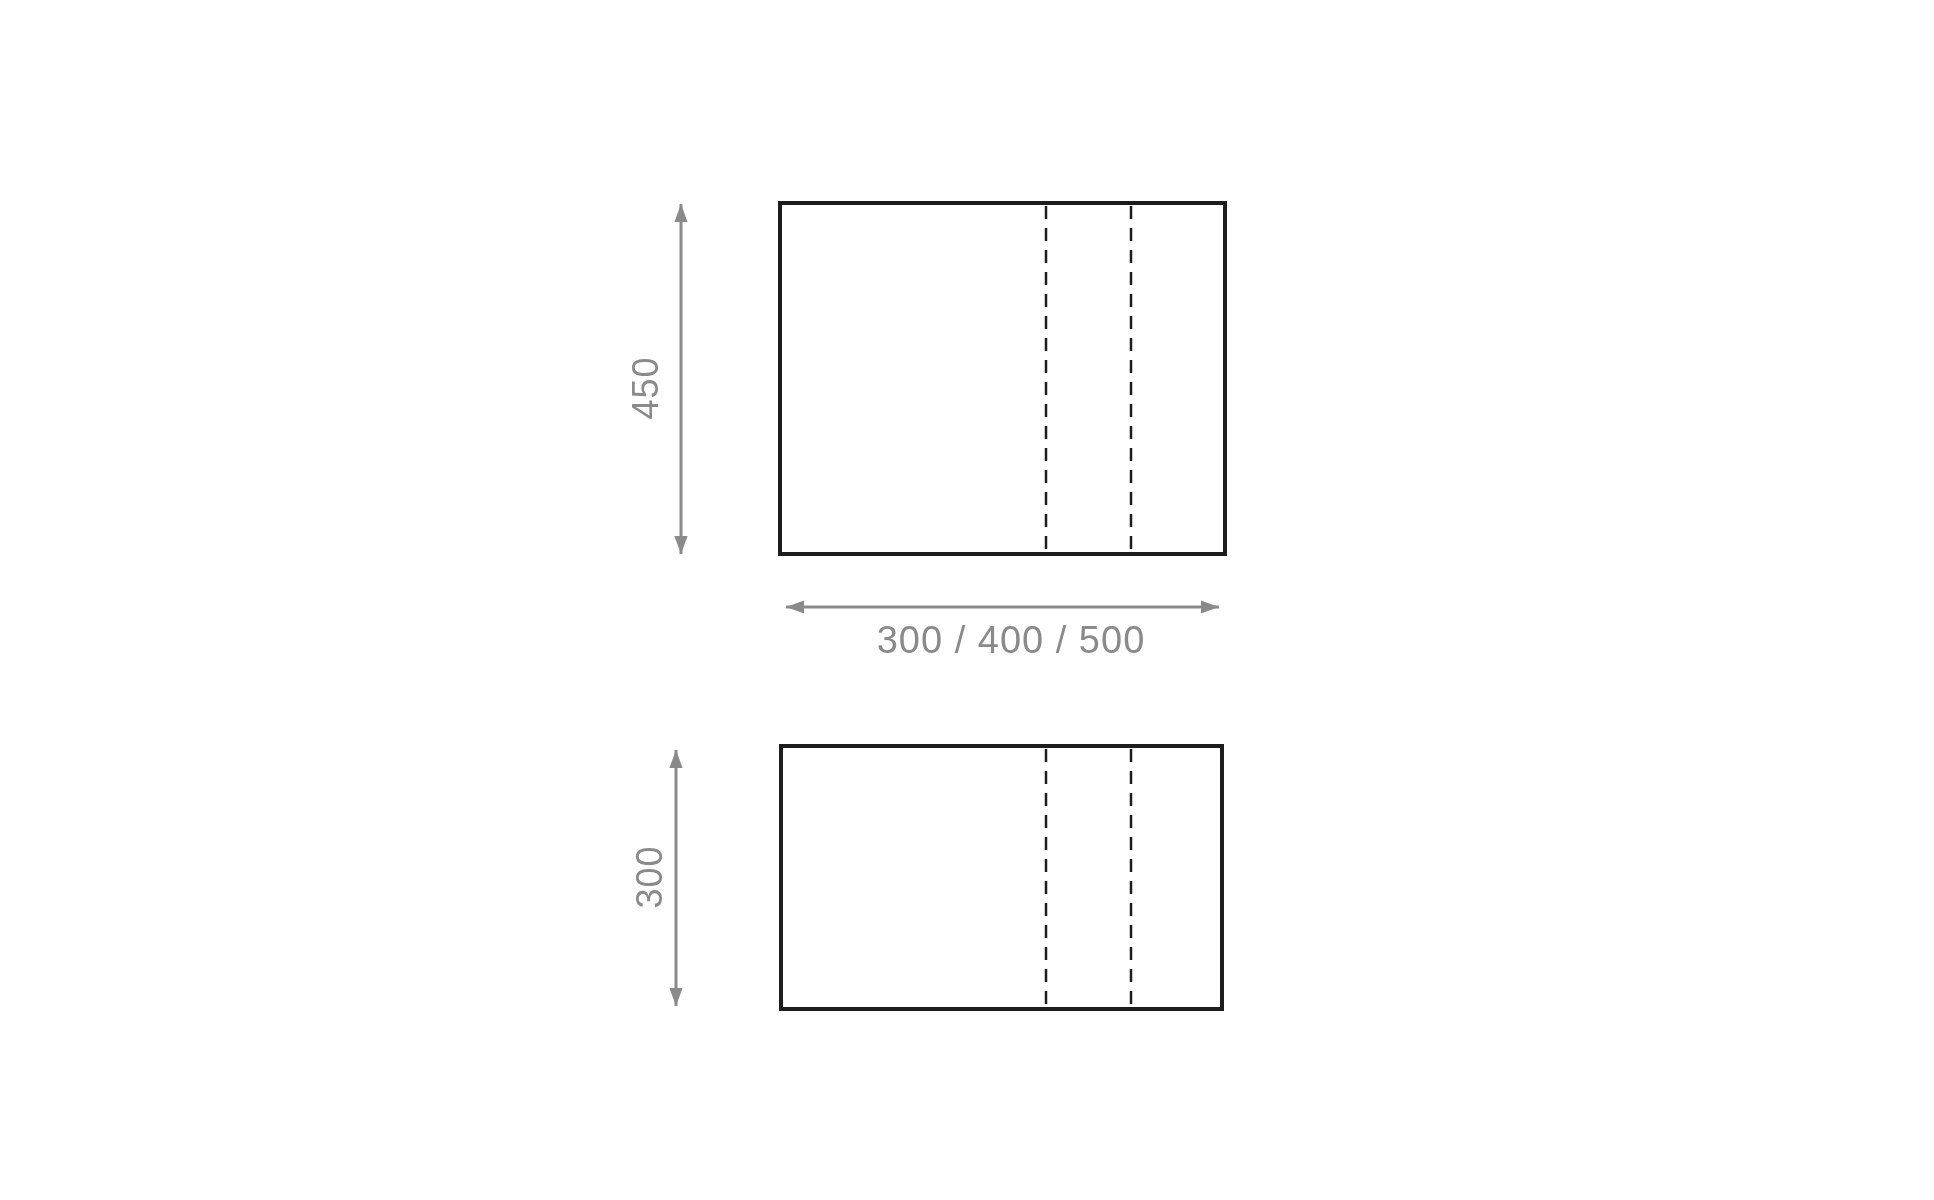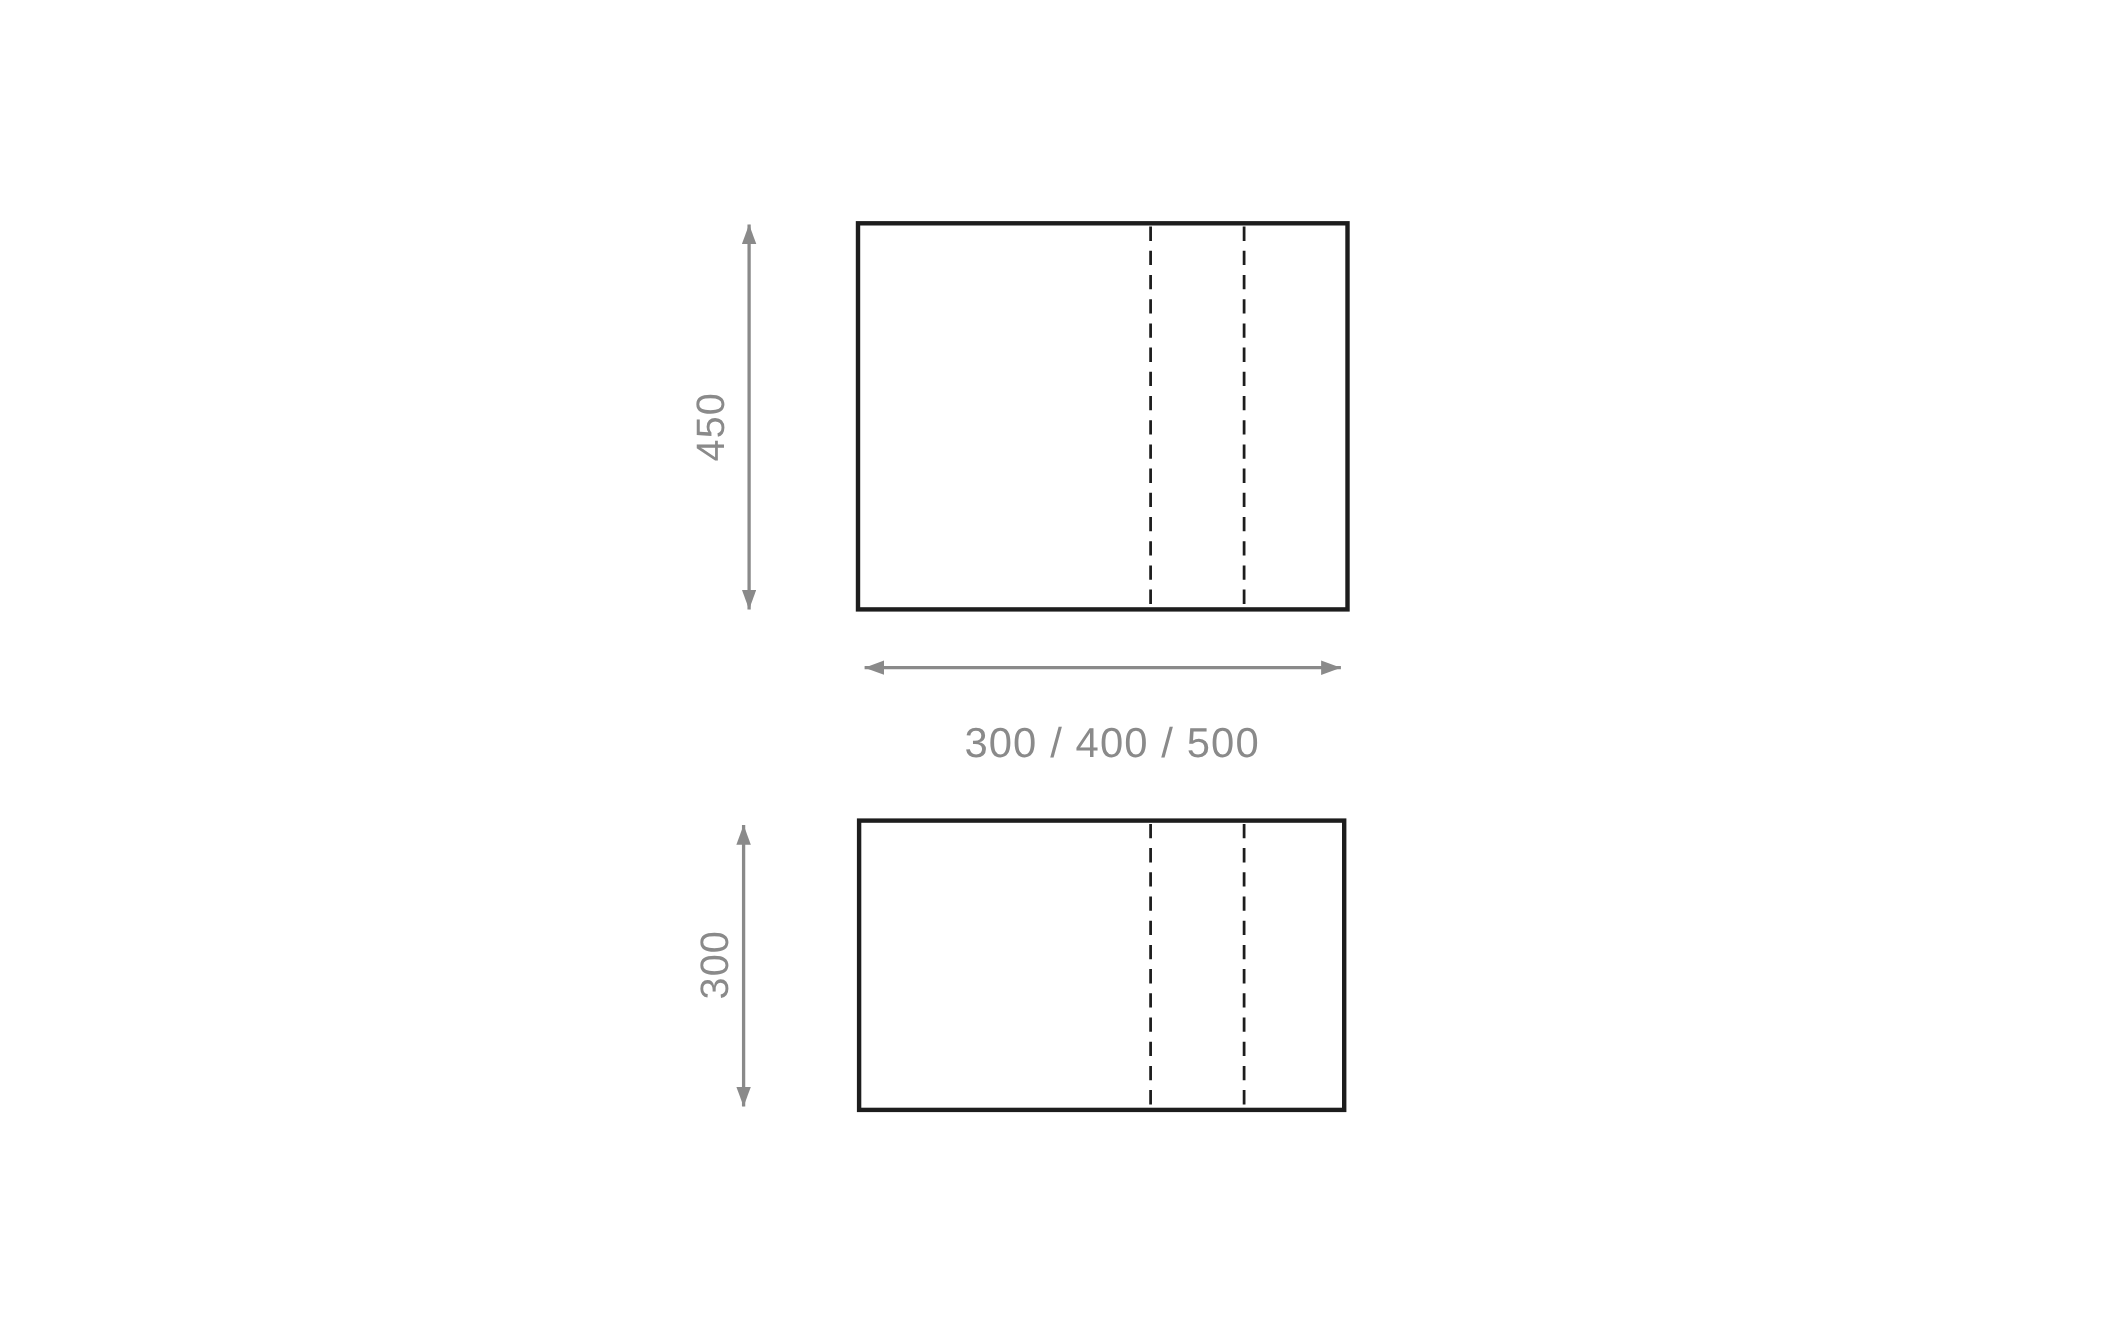--- a/index.html
+++ b/index.html
@@ -57,17 +57,17 @@
 
     <rect x="781" y="746" width="441" height="263" fill="#ffffff" stroke="#1d1d1d" stroke-width="4"></rect>
     <line x1="1046" y1="749" x2="1046" y2="1006" stroke="#1d1d1d" stroke-width="2.5" stroke-dasharray="13 9"></line>
     <line x1="1131" y1="749" x2="1131" y2="1006" stroke="#1d1d1d" stroke-width="2.5" stroke-dasharray="13 9"></line>
 
     <line x1="676" y1="750" x2="676" y2="1006" stroke="#8a8a8a" stroke-width="3" marker-start="url(#arrowhead)" marker-end="url(#arrowhead)"></line>
   </svg>
 
   <div class="dim-label vertical" style="left:646px; top:388px;">450</div>
 
-  <div class="dim-label" style="left:1011px; top:676px;">300 / 400 / 500</div>
+  <div class="dim-label" style="left:1011px; top:640px;">300 / 400 / 500</div>
 
   <div class="dim-label vertical" style="left:650px; top:877px;">300</div>
 
 </div>
 
 </body></html>

